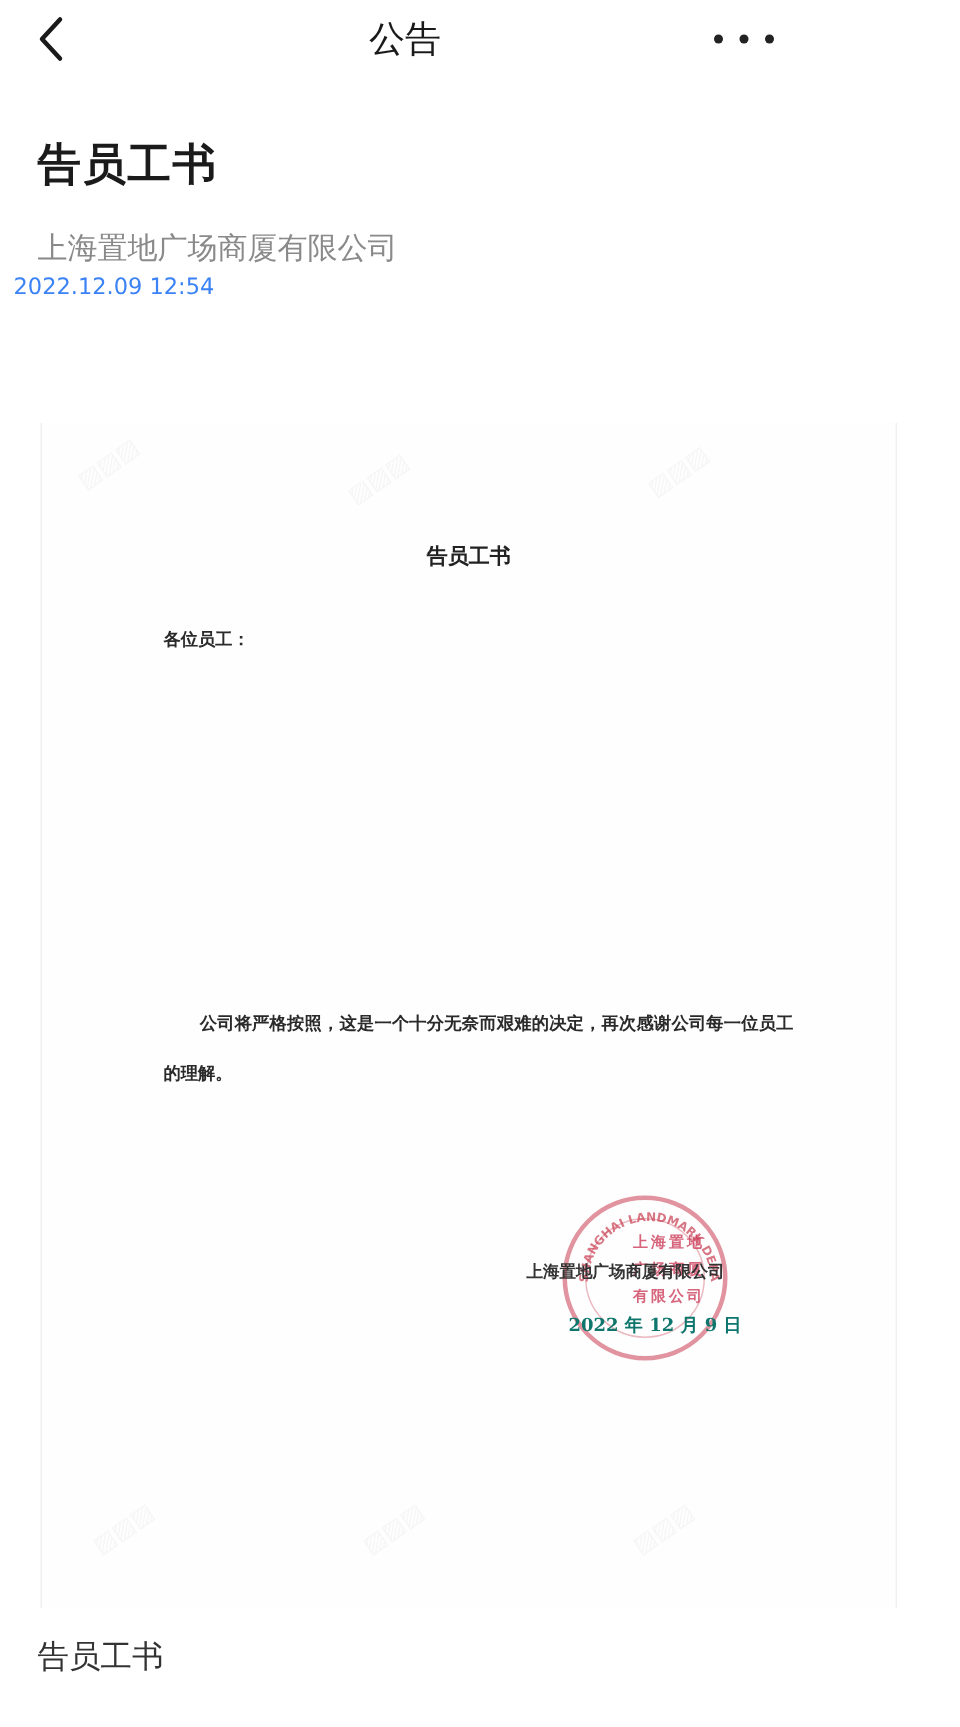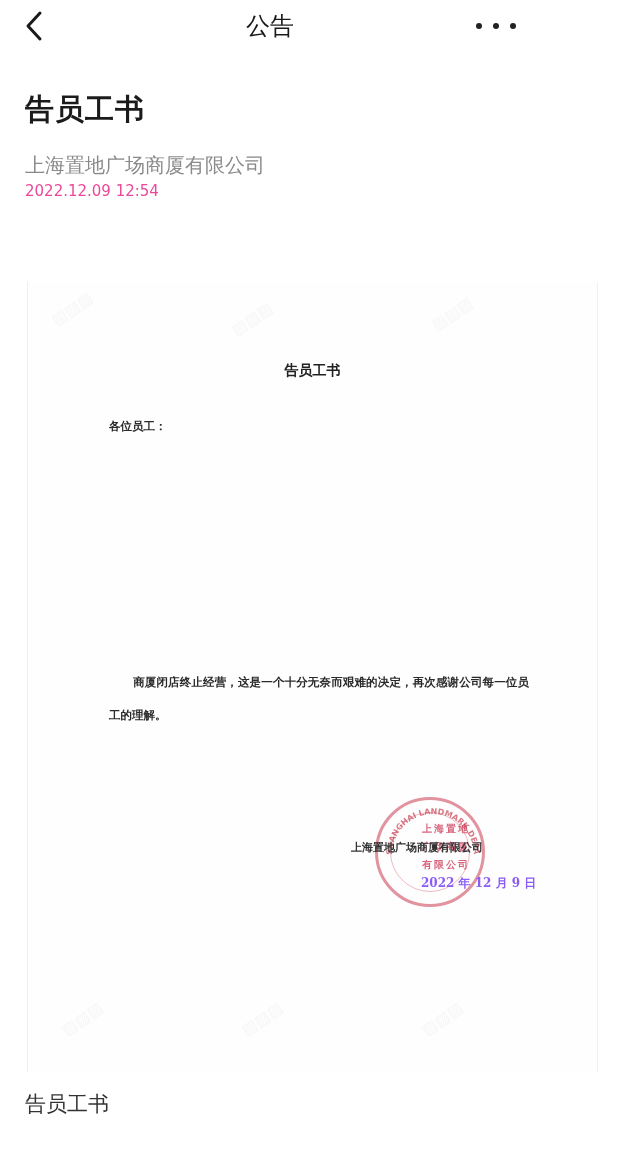--- a/index.html
+++ b/index.html
@@ -7,40 +7,40 @@
   body { font-family: "DejaVu Sans", "Liberation Sans", sans-serif; color: #1a1a1a; position: relative; }
 
   .navbar { position: absolute; top: 0; left: 0; width: 540px; height: 54px; }
   .nav-back { position: absolute; left: 18px; top: 8px; width: 36px; height: 36px; cursor: pointer; }
   .nav-title { position: absolute; left: 0; right: 0; top: 10px; text-align: center; font-size: 24px; color: #1a1a1a; }
   .nav-more { position: absolute; right: 24px; top: 14px; width: 40px; height: 24px; cursor: pointer; display:flex; align-items:center; justify-content:space-between; }
   .nav-more span { width: 6px; height: 6px; background: #222; border-radius: 50%; display: block; }
 
   .article-title { position: absolute; left: 25px; top: 90px; font-size: 29px; font-weight: bold; color: #1b1b1b; letter-spacing: 1px; }
   .publisher { position: absolute; left: 25px; top: 152px; font-size: 20px; color: #8a8a8a; }
-  .pub-time { position: absolute; left: 25px; top: 182px; font-size: 15px; color: #ec4899; }
+  .pub-time { position: absolute; left: 9px; top: 182px; font-size: 15px; color: #3b82f6; }
 
   .doc-image { position: absolute; left: 27px; top: 282px; width: 571px; height: 790px; background: #fefefe; border-left: 1px solid #f0f0f0; border-right: 1px solid #f0f0f0; }
   .watermark { position: absolute; width: 70px; height: 22px; color: rgba(180,180,190,0.10); font-size: 16px; font-weight: bold; transform: rotate(-35deg); }
 
   .doc-heading { position: absolute; left: 0; right: 0; top: 80px; text-align: center; font-family: "DejaVu Serif", "Liberation Serif", serif; font-weight: bold; font-size: 14px; color: #222; }
   .doc-body { position: absolute; left: 81px; width: 420px; font-family: "DejaVu Serif", "Liberation Serif", serif; font-size: 11.5px; color: #2a2a2a; font-weight: bold; line-height: 32.5px; }
   .doc-salutation { top: 128px; }
   .doc-p1 { top: 162px; text-indent: 2.1em; }
   .doc-p2 { top: 238px; text-indent: 2.1em; }
   .doc-p3 { top: 384px; text-indent: 2.1em; }
   .doc-p1, .doc-p2, .doc-p3 { text-align: justify; }
 
   .stamp { position: absolute; left: 347px; top: 515px; width: 110px; height: 110px; border: 3px solid rgba(200,60,80,0.55); border-radius: 50%; }
   .stamp-inner { position: absolute; left: 12px; top: 12px; width: 80px; height: 80px; border: 1px solid rgba(200,60,80,0.35); border-radius: 50%; }
   .stamp-text { position: absolute; left: 22px; top: 20px; width: 70px; font-family: "DejaVu Serif", serif; font-size: 10px; line-height: 18px; color: rgba(200,50,80,0.75); text-align: right; letter-spacing: 2px; font-weight: bold; }
   .stamp-ring { position: absolute; left: 0; top: 0; width: 110px; height: 110px; }
 
   .sign-company { position: absolute; left: 323px; top: 558px; font-family: "DejaVu Serif", serif; font-size: 11px; color: #333; font-weight: bold; }
-  .sign-date { position: absolute; left: 351px; top: 593px; font-family: "DejaVu Serif", serif; font-size: 12px; color: #8b5cf6; font-weight: bold; margin-left: 42px; }
+  .sign-date { position: absolute; left: 351px; top: 593px; font-family: "DejaVu Serif", serif; font-size: 12px; color: #0f766e; font-weight: bold; }
 
   .caption { position: absolute; left: 25px; top: 1090px; font-size: 21px; color: #333; }
 </style>
 </head>
 <body>
 
 <div class="navbar">
   <div class="nav-back">
     <svg width="36" height="36" viewBox="0 0 36 36">
       <polyline points="22,5 10,18 22,31" fill="none" stroke="#1a1a1a" stroke-width="3" stroke-linecap="round" stroke-linejoin="round"></polyline>
@@ -61,21 +61,21 @@
 <div class="doc-image">
   <div class="watermark" style="left:20px;top:10px;">▨▨▨</div>
   <div class="watermark" style="left:200px;top:20px;">▨▨▨</div>
   <div class="watermark" style="left:400px;top:15px;">▨▨▨</div>
   <div class="watermark" style="left:30px;top:720px;">▨▨▨</div>
   <div class="watermark" style="left:210px;top:720px;">▨▨▨</div>
   <div class="watermark" style="left:390px;top:720px;">▨▨▨</div>
 
   <div class="doc-heading">告员工书</div>
   <div class="doc-body doc-salutation">各位员工：</div>
-  <div class="doc-body doc-p3">商厦闭店终止经营，这是一个十分无奈而艰难的决定，再次感谢公司每一位员工的理解。</div>
+  <div class="doc-body doc-p3">公司将严格按照，这是一个十分无奈而艰难的决定，再次感谢公司每一位员工的理解。</div>
 
   <div class="stamp">
     <svg class="stamp-ring" viewBox="0 0 110 110">
       <defs>
         <path id="ringpath" d="M 14,55 A 41,41 0 1,1 96,55"></path>
       </defs>
       <text font-size="8" fill="rgba(200,60,80,0.7)" font-family="DejaVu Sans, sans-serif" font-weight="bold">
         <textPath href="#ringpath">SHANGHAI LANDMARK DEPARTMENT STORE</textPath>
       </text>
     </svg>

